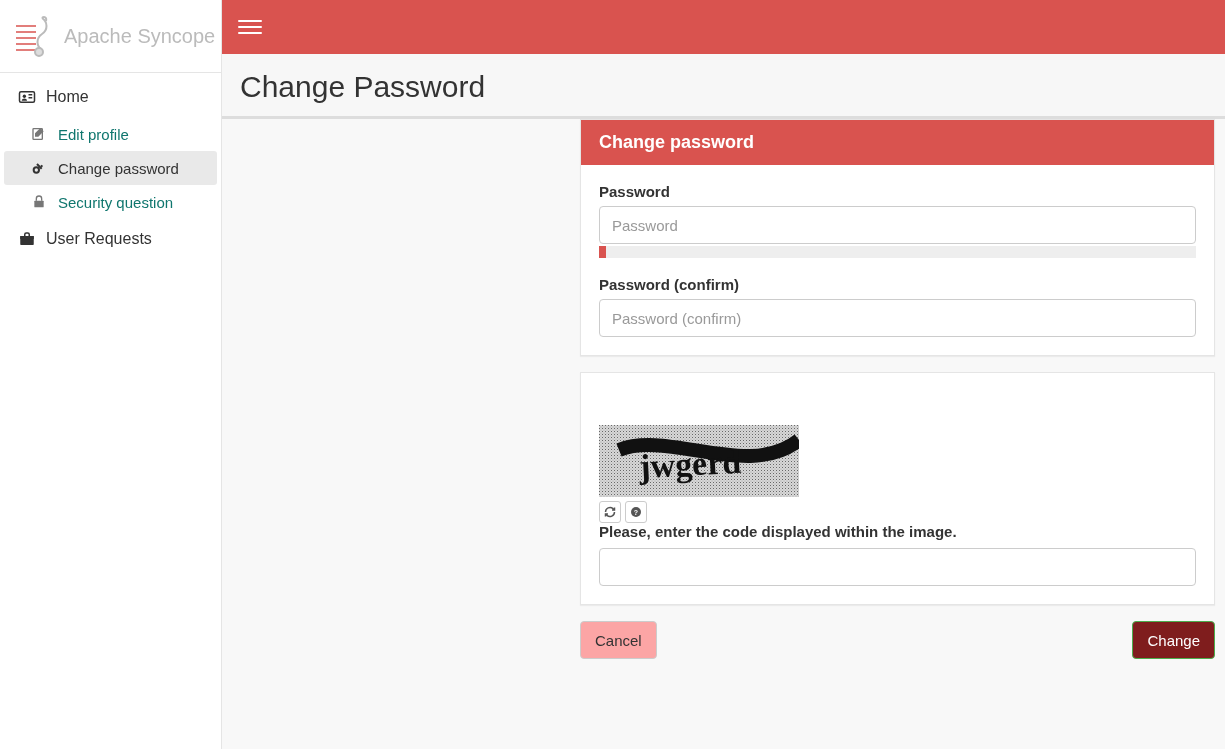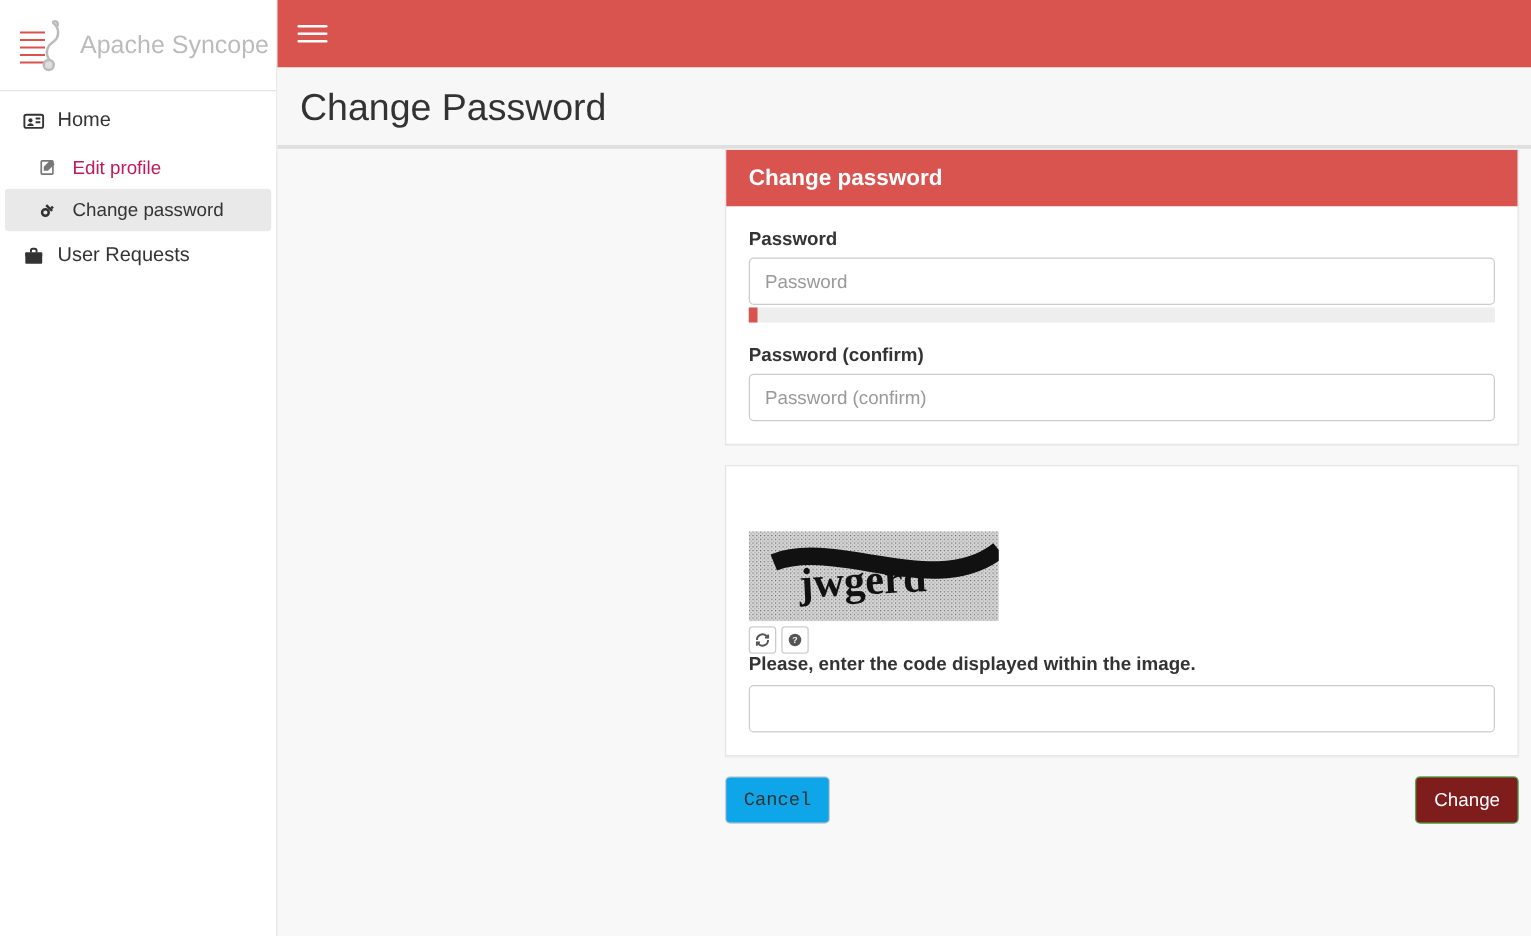--- a/index.html
+++ b/index.html
@@ -10,21 +10,21 @@
   .brand { display:flex; align-items:center; gap:10px; padding:12px 14px; border-bottom:1px solid #e5e5e5; }
   .brand-text { font-size:20px; color:#bbb; font-weight:400; white-space:nowrap; }
   .brand-logo { width:40px; height:48px; display:flex; align-items:center; justify-content:center; }
   .brand-logo svg { width:40px; height:48px; }
   .nav { padding:6px 0; }
   .nav-item { display:flex; align-items:center; gap:10px; padding:9px 18px; cursor:pointer; font-size:16px; color:#333; }
   .nav-item .ico { width:18px; height:18px; display:inline-flex; align-items:center; justify-content:center; flex:0 0 18px; }
   .nav-item.expandable { background:#d9534f; color:#fff; border-radius:4px; margin:2px 4px; padding:9px 14px; justify-content:flex-start; position:relative; }
   .nav-item.expandable .chev { position:absolute; right:12px; top:50%; transform:translateY(-50%); }
   .sub { margin:2px 4px; }
-  .sub .nav-item { padding:8px 14px 8px 26px; color:#be185d; font-size:15px; border-radius:3px; }
+  .sub .nav-item { padding:8px 14px 8px 26px; color:#0f766e; font-size:15px; border-radius:3px; }
   .sub .nav-item.active { background:#e9e9e9; color:#333; }
   
   .main { flex:1; display:flex; flex-direction:column; min-width:0; }
   .topbar { height:54px; background:#d9534f; color:#fff; display:flex; align-items:center; padding:0 16px; }
   .hamburger { width:24px; height:24px; cursor:pointer; display:flex; flex-direction:column; justify-content:center; gap:4px; }
   .hamburger span { display:block; height:2px; background:#fff; border-radius:1px; }
   .page-header { padding:16px 18px 12px; border-bottom:1px solid #ddd; background:#f7f7f7; }
   .page-header h1 { margin:0; font-size:30px; font-weight:500; color:#333; }
   .content { padding:0 10px 20px; }
   .right-col { margin-left:auto; max-width:635px; width:635px; }
@@ -37,21 +37,21 @@
   input.form-control::placeholder { color:#999; }
   .strength { height:12px; background:#eee; margin-top:2px; border-radius:0; position:relative; }
   .strength .bar { position:absolute; left:0; top:0; bottom:0; width:1.2%; background:#d9534f; }
   .captcha-box { }
   .captcha-img { width:200px; height:72px; margin-top:34px; display:block; }
   .captcha-ctrls { display:flex; gap:4px; margin-top:4px; }
   .mini-btn { width:22px; height:22px; border:1px solid #ccc; border-radius:3px; background:#fff; display:flex; align-items:center; justify-content:center; cursor:pointer; font-size:12px; color:#555; }
   .captcha-label { font-weight:700; margin-top:0; font-size:15px; }
   .actions { display:flex; justify-content:space-between; margin-top:16px; }
   .btn { display:inline-flex; align-items:center; justify-content:center; height:38px; padding:0 14px; border-radius:4px; font-size:15px; cursor:pointer; border:1px solid transparent; }
-  .btn-default { background:#0ea5e9; border-color:#ccc; color:#333;font-family:Liberation Mono, monospace; }
+  .btn-default { background:#fca5a5; border-color:#ccc; color:#333; }
   
   .btn-primary-green { background:#5cb85c; border:1px solid #4cae4c; color:#fff; }
   .gap { height:2px; background:#ddd; margin:0; }
   svg { display:block; }
 </style>
 </head>
 <body>
 
 <aside class="sidebar">
   <div class="brand">
@@ -101,20 +101,29 @@
       </div>
       <div class="nav-item active">
         <span class="ico">
           <svg viewBox="0 0 24 24" width="16" height="16" fill="#333">
               <circle cx="8" cy="15" r="4" fill="none" stroke="#333" stroke-width="3"></circle>
               <rect x="10" y="5" width="10" height="3" transform="rotate(45 10 5)"></rect>
               <rect x="16" y="7" width="3" height="3" transform="rotate(45 16 7)"></rect>
             </svg>
         </span>
         <span>Change password</span>
+      </div>
+      <div class="nav-item">
+        <span class="ico">
+          <svg viewBox="0 0 24 24" width="16" height="16" fill="#777">
+              <rect x="5" y="10" width="14" height="10" rx="1"></rect>
+              <path d="M8 10V7a4 4 0 018 0v3" fill="none" stroke="#777" stroke-width="2"></path>
+            </svg>
+        </span>
+        <span>Security question</span>
       </div>
     </div>
 
     <div class="nav-item">
       <span class="ico">
         <svg viewBox="0 0 24 24" width="18" height="18" fill="#333">
             <rect x="3" y="8" width="18" height="12" rx="1"></rect>
             <rect x="3" y="8" width="18" height="4" fill="#333"></rect>
             <path d="M9 8V6a2 2 0 012-2h2a2 2 0 012 2v2" fill="none" stroke="#333" stroke-width="2"></path>
           </svg>

